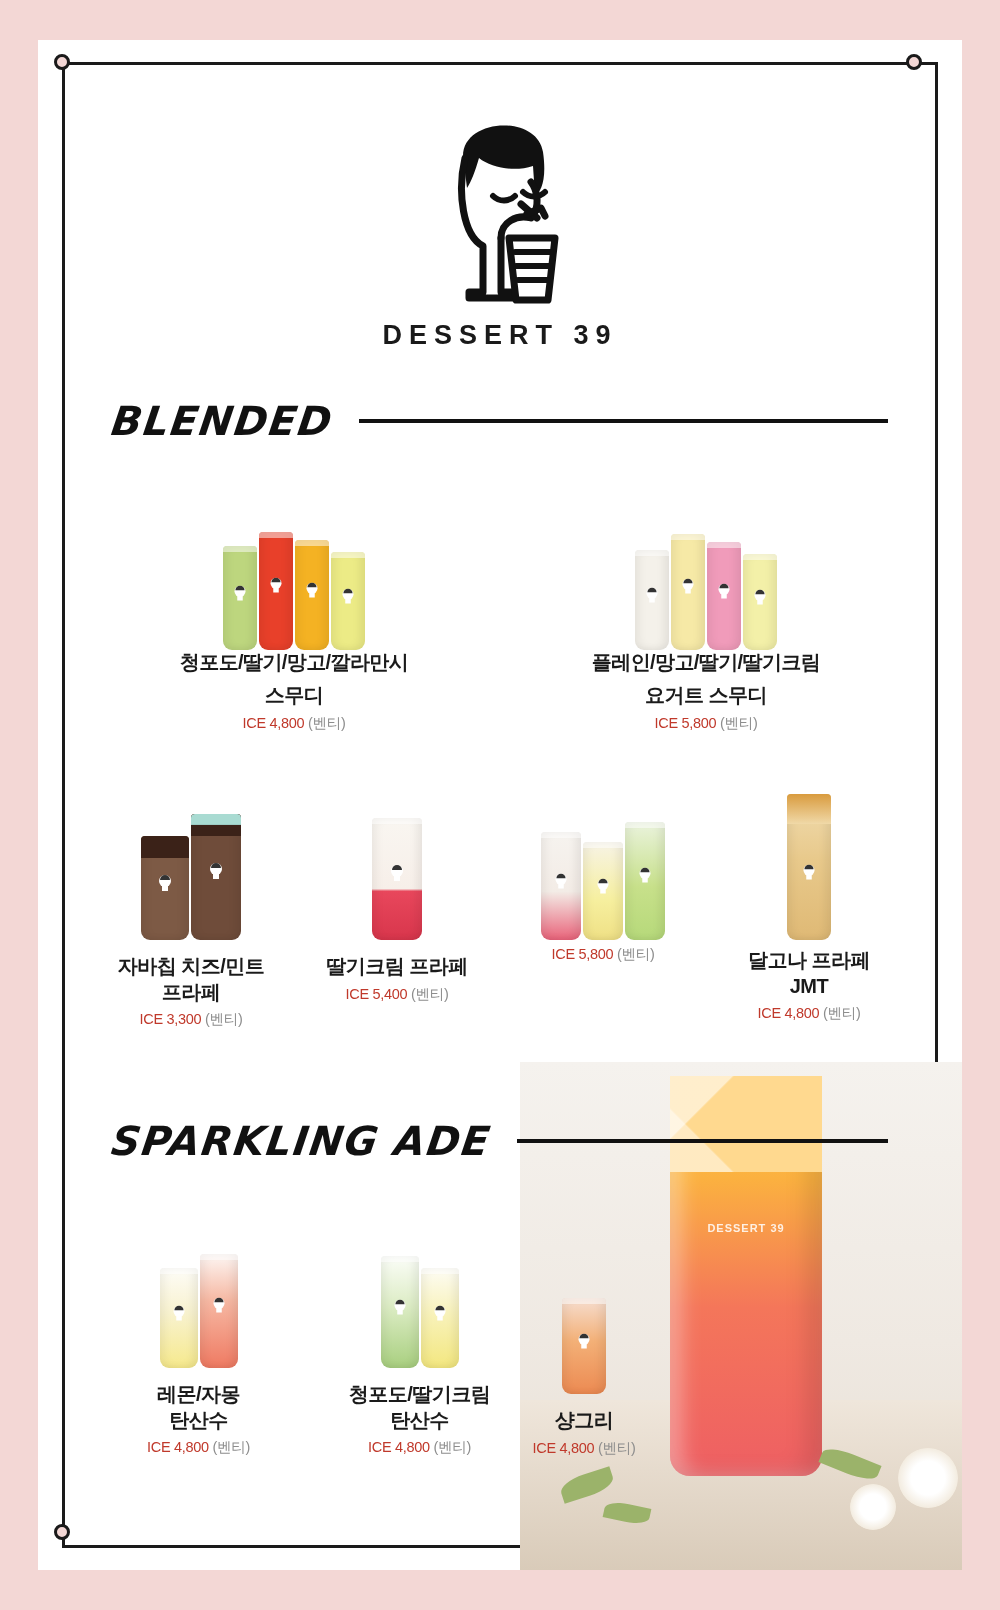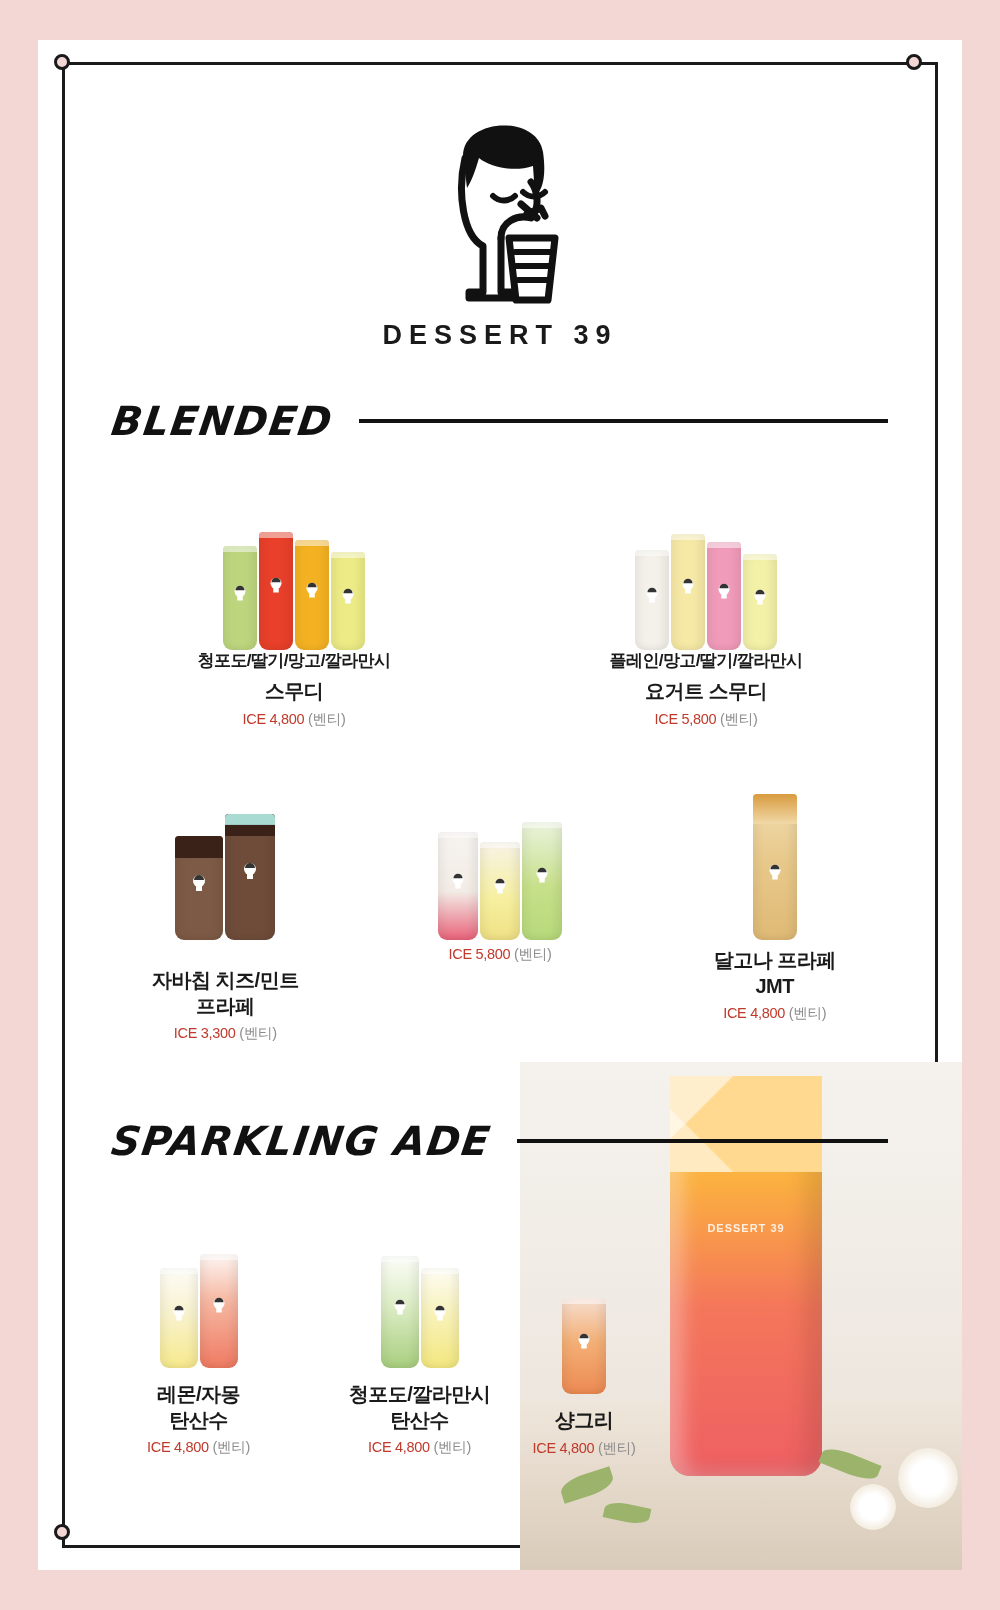--- a/index.html
+++ b/index.html
@@ -130,21 +130,21 @@
   }
   .name {
     font-size: 20px;
     font-weight: bold;
     color: #1a1a1a;
     line-height: 1.28;
     margin-top: 8px;
     letter-spacing: -0.5px;
   }
   .flavors {
-    font-size: 17px;
+    font-size: 20px;
     font-weight: bold;
     color: #1a1a1a;
     line-height: 1.25;
     letter-spacing: -0.6px;
   }
   .price {
     font-size: 14.5px;
     color: #c0392b;
     margin-top: 5px;
     letter-spacing: -0.3px;
@@ -294,21 +294,21 @@
           </div>
         <div class="cup" style="width:34px;height:96px;background:#f3f0a8">
             <div class="dome"></div>
           <svg class="face" viewBox="0 0 24 24">
               <circle cx="12" cy="9" r="6" fill="#fff"></circle>
               <path d="M7 8a5 5 0 0110 0z" fill="#333"></path>
               <path d="M9 12h6v7H9z" fill="#fff"></path>
             </svg>
           </div>
       </div>
-      <div class="flavors">플레인/망고/딸기/깔라만시</div>
+      <div class="flavors">플레인/망고/딸기/딸기크림</div>
       <div class="name">요거트 스무디</div>
       <div class="price"><span>ICE 5,800</span> <span class="size">(벤티)</span></div>
     </div>
 
 
   </div>
 
   <div class="row" style="top:790px">
     <div class="cell">
       <div class="cups">
@@ -323,25 +323,39 @@
         <div class="cup" style="width:50px;height:126px;background:#6f4c3a">
           <div class="topping" style="background:#3b2218"></div>
           <div class="lid" style="background:#a9dbd2"></div>
           <svg class="face" viewBox="0 0 24 24" style="width:24px;height:24px">
               <circle cx="12" cy="9" r="6" fill="#fff"></circle>
               <path d="M7 8a5 5 0 0110 0z" fill="#333"></path>
               <path d="M9 12h6v7H9z" fill="#fff"></path>
             </svg>
           </div>
       </div>
-      <div class="name" style="margin-top:28px;white-space:pre-line">자바칩 치즈/민트
+      <div class="name" style="margin-top:14px;white-space:pre-line">자바칩 치즈/민트
 프라페</div>
       <div class="price"><span>ICE 3,300</span> <span class="size">(벤티)</span></div>
     </div>
 
+    <div class="cell">
+      <div class="cups">
+        <div class="cup" style="width:50px;height:122px;background:linear-gradient(180deg,#f9f6f1 0%,#f7efe9 58%,#e8475c 60%,#d8364c 100%)">
+          <div class="dome"></div>
+          <svg class="face" viewBox="0 0 24 24" style="width:24px;height:24px">
+              <circle cx="12" cy="9" r="6" fill="#fff"></circle>
+              <path d="M7 8a5 5 0 0110 0z" fill="#333"></path>
+              <path d="M9 12h6v7H9z" fill="#fff"></path>
+            </svg>
+          </div>
+      </div>
+      <div class="name" style="margin-top:14px">딸기크림 프라페</div>
+      <div class="price"><span>ICE 5,400</span> <span class="size">(벤티)</span></div>
+    </div>
 
     <div class="cell">
       <div class="cups">
         <div class="cup" style="width:40px;height:108px;background:linear-gradient(180deg,#f6f3ef 0%,#f3ece6 55%,#e9637a 100%)">
             <div class="dome"></div>
           <svg class="face" viewBox="0 0 24 24">
               <circle cx="12" cy="9" r="6" fill="#fff"></circle>
               <path d="M7 8a5 5 0 0110 0z" fill="#333"></path>
               <path d="M9 12h6v7H9z" fill="#fff"></path>
             </svg>
@@ -438,21 +452,21 @@
           </div>
         <div class="cup" style="width:38px;height:100px;background:linear-gradient(180deg,#fdfcf4 0%,#f8f2bb 45%,#f3e77f 100%)">
             <div class="dome"></div>
           <svg class="face" viewBox="0 0 24 24">
               <circle cx="12" cy="9" r="6" fill="#fff"></circle>
               <path d="M7 8a5 5 0 0110 0z" fill="#333"></path>
               <path d="M9 12h6v7H9z" fill="#fff"></path>
             </svg>
           </div>
       </div>
-      <div class="name" style="margin-top:14px;white-space:pre-line">청포도/깔라만시
+      <div class="name" style="margin-top:14px;white-space:pre-line">청포도/딸기크림
 탄산수</div>
       <div class="price"><span>ICE 4,800</span> <span class="size">(벤티)</span></div>
     </div>
   </div>
 
   <div class="row" style="left:508px;right:340px;top:1244px">
     <div class="cell">
       <div class="cups">
         <div class="cup" style="width:44px;height:96px;background:linear-gradient(180deg,#f6ded0 0%,#f3b077 45%,#ec8a52 100%)">
             <div class="dome"></div>

